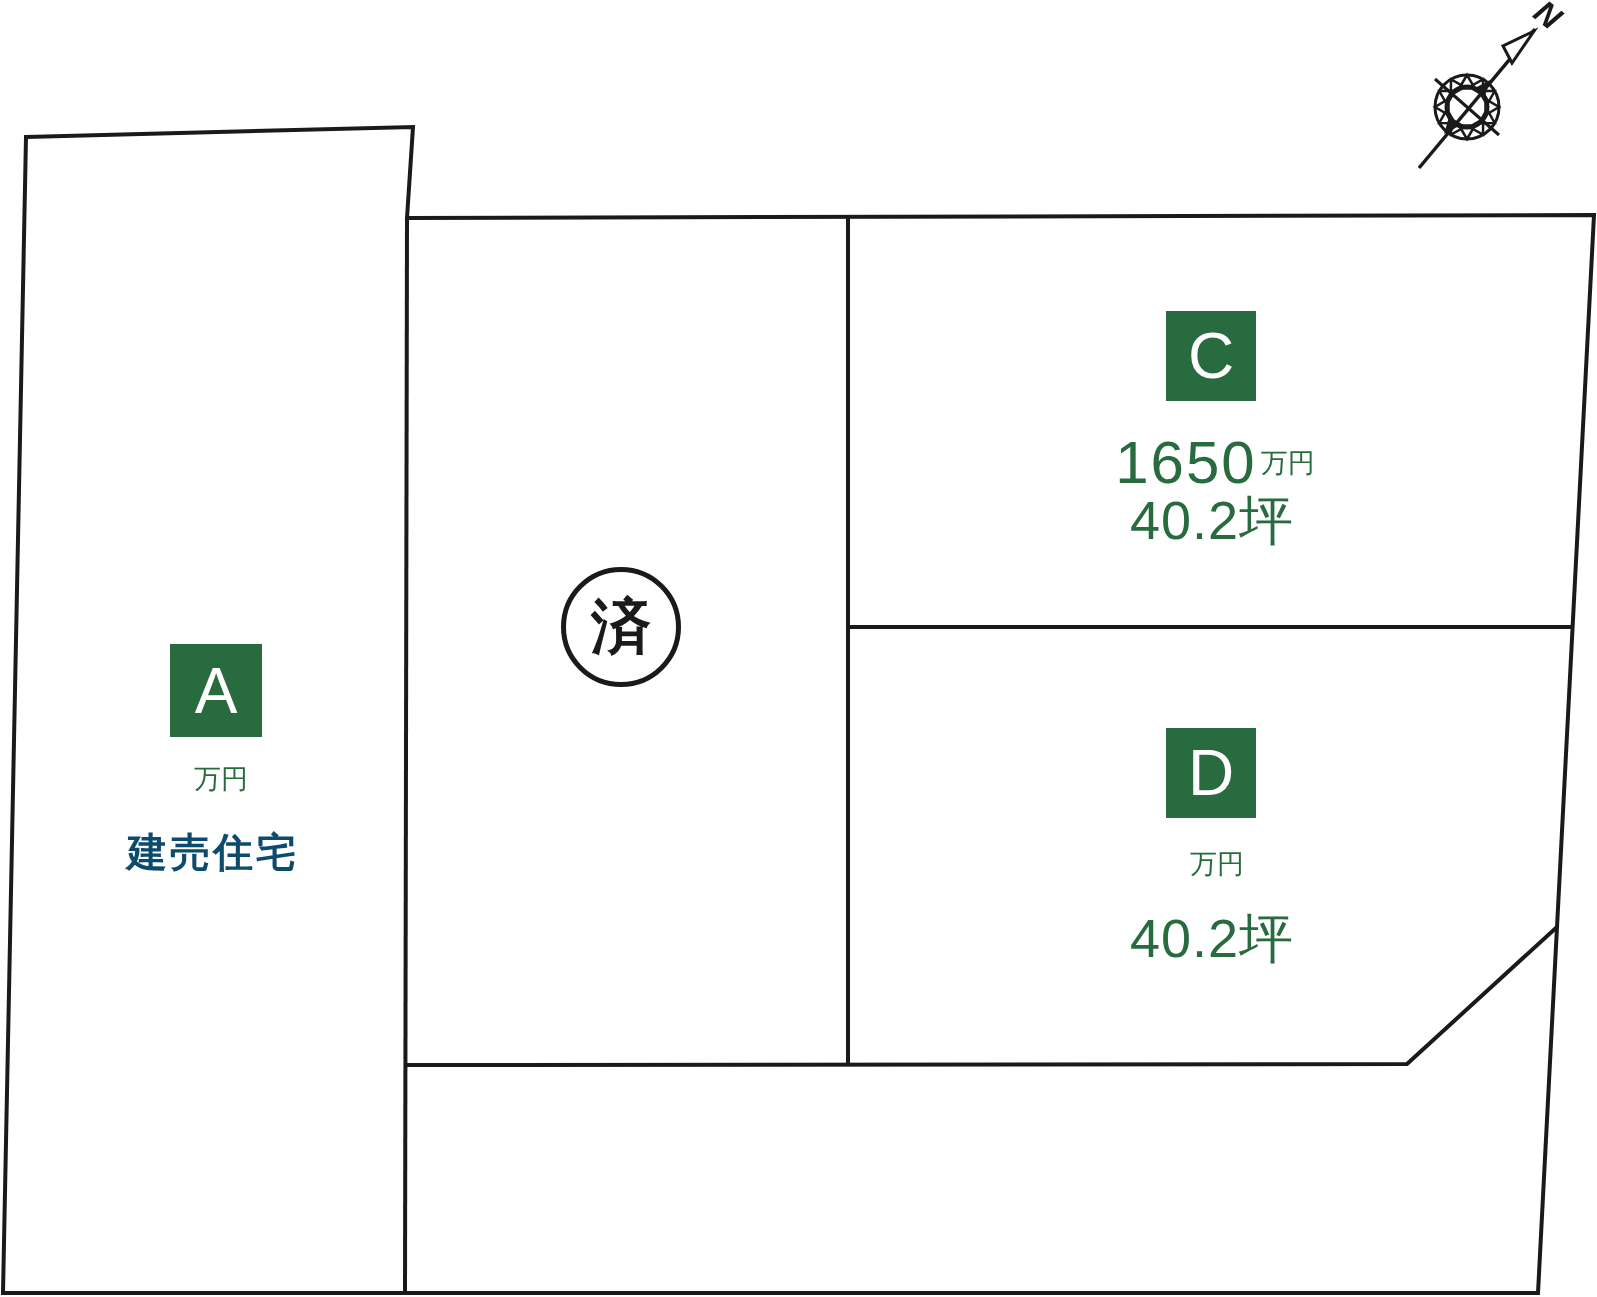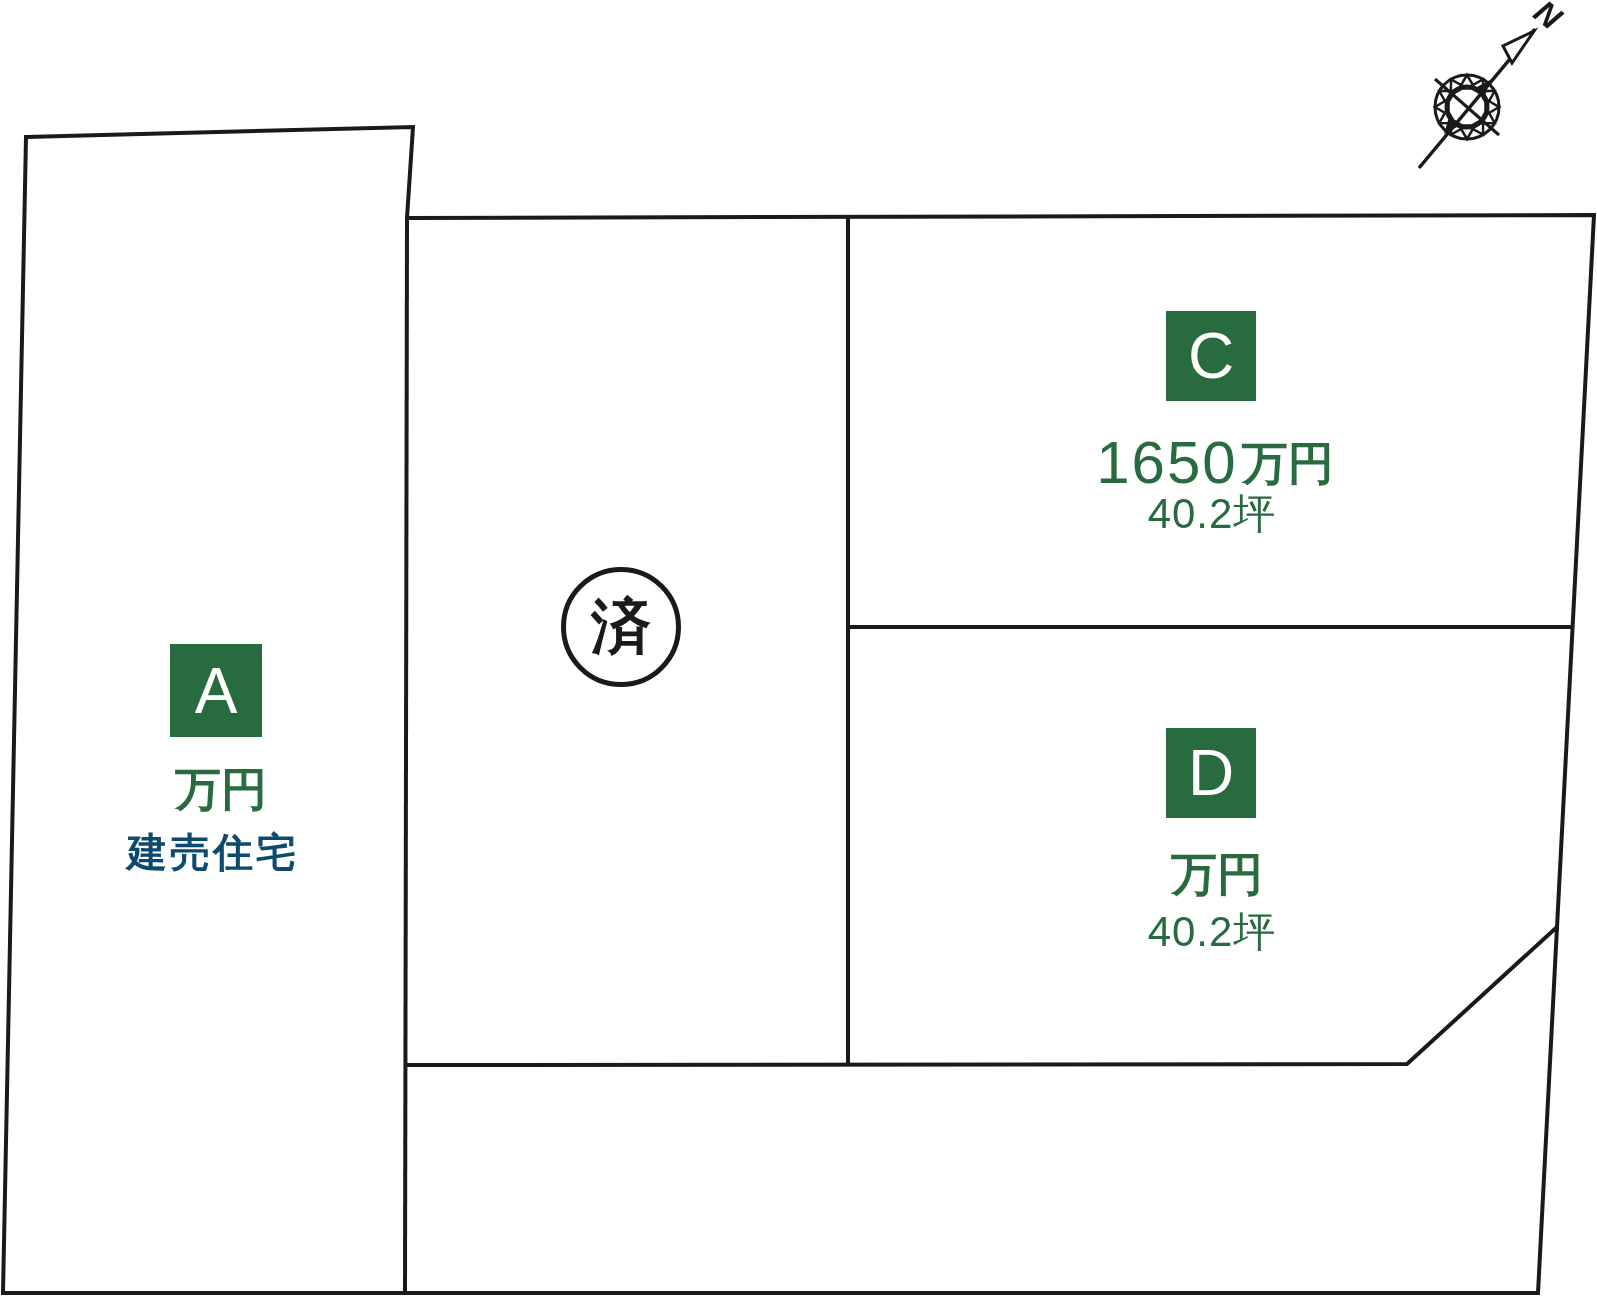--- a/index.html
+++ b/index.html
@@ -20,27 +20,27 @@
   }
   .badge-a{left:170px;top:644px;width:92px;height:93px;}
   .badge-c{left:1166px;top:311px;width:90px;height:90px;}
   .badge-d{left:1166px;top:728px;width:90px;height:90px;}
   .price{
     position:absolute;width:300px;
     display:flex;align-items:center;justify-content:center;
     color:#276B3E;line-height:1;white-space:nowrap;
   }
   .price .num{font-size:60px;font-weight:400;letter-spacing:2px;}
-  .price .unit{font-size:46px;font-weight:700;margin-left:4px;}
+  .price .unit{font-size:27px;font-weight:400;margin-left:4px;}
   .price-a{left:69px;top:766px;}
   .price-c{left:1065px;top:433px;}
   .price-d{left:1065px;top:851px;}
   .area{
     position:absolute;width:300px;text-align:center;
-    color:#276B3E;font-size:42px;font-weight:500;line-height:1;letter-spacing:1px;
+    color:#276B3E;font-size:54px;font-weight:500;line-height:1;letter-spacing:1px;
   }
   .area-c{left:1062px;top:493px;}
   .area-d{left:1062px;top:911px;}
   .note{
     position:absolute;width:300px;text-align:center;
     color:#0c4a6e;font-size:40px;font-weight:700;line-height:1;letter-spacing:3px;
   }
   .note-a{left:63px;top:832px;}
   .sold{
     position:absolute;left:561px;top:567px;width:110px;height:110px;

